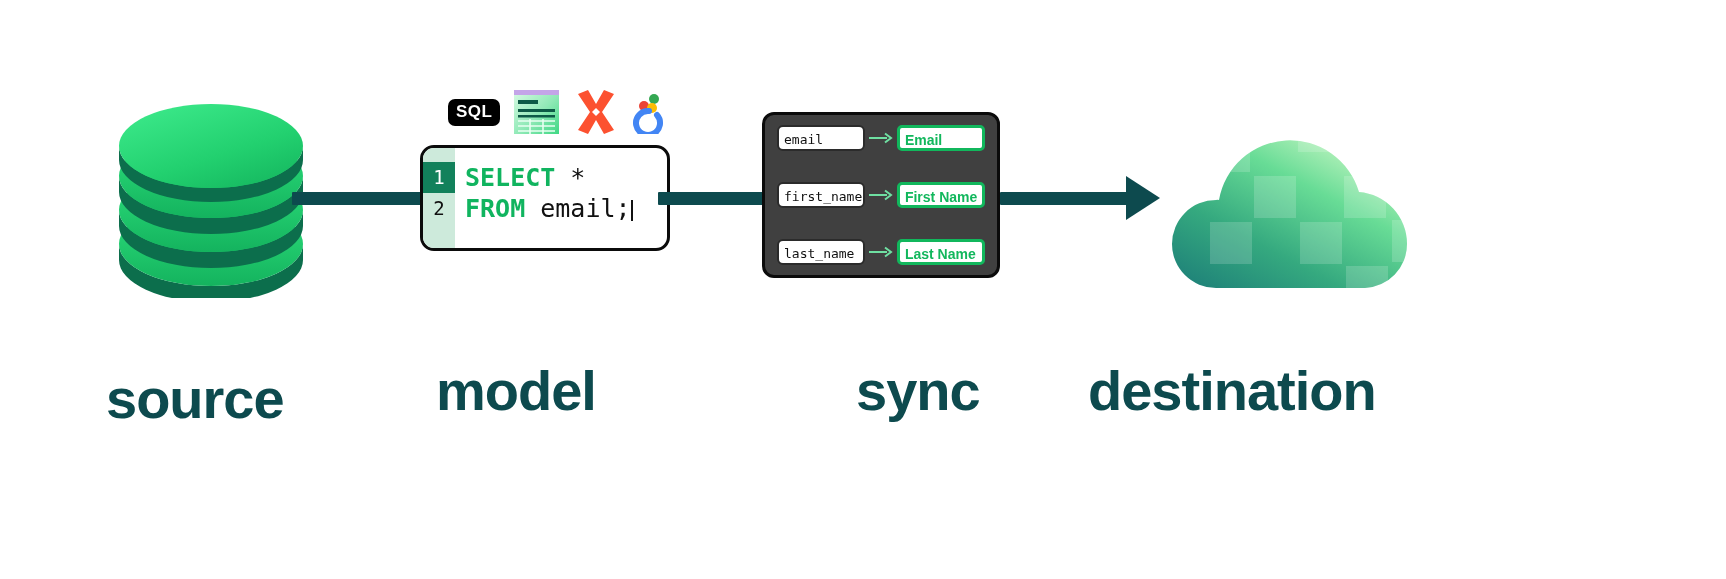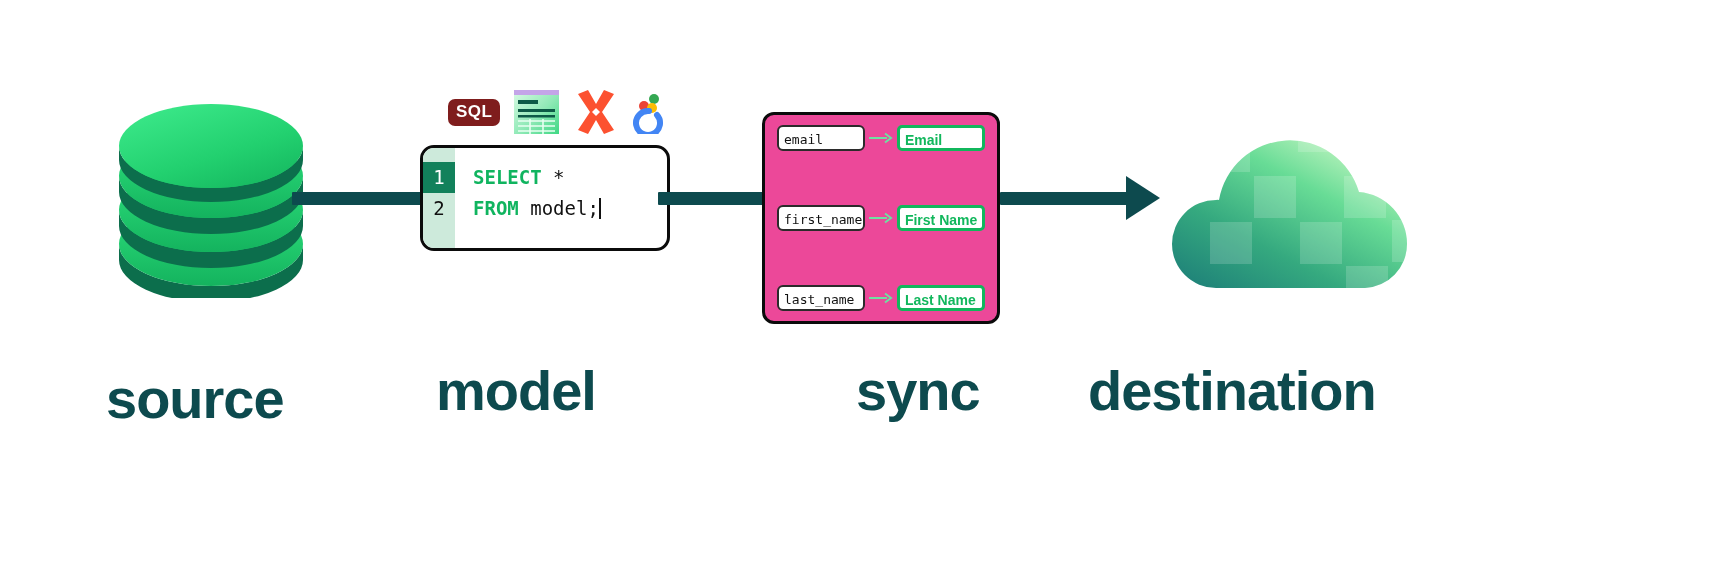--- a/index.html
+++ b/index.html
@@ -56,21 +56,21 @@
     left: 448px;
     top: 90px;
     display: flex;
     align-items: center;
     gap: 14px;
   }
   .sql-badge {
     display: inline-flex;
     align-items: center;
     justify-content: center;
-    background: #7f1d1d;
+    background: #000000;
     color: #ffffff;
     font-weight: bold;
     font-size: 17px;
     letter-spacing: 0.5px;
     border-radius: 7px;
     padding: 3px 8px 4px 8px;
     font-family: "Liberation Sans", sans-serif;
   }
   .icon-box { display: block; }
 
@@ -102,46 +102,46 @@
     font-family: "DejaVu Sans Mono", monospace;
     font-size: 19px;
     color: #111111;
   }
   .gutter-num.active {
     background: #12815b;
     color: #ffffff;
   }
   #sql-code {
     flex: 1;
-    padding: 14px 0 0 18px;
+    padding: 14px 0 0 10px;
     font-family: "DejaVu Sans Mono", monospace;
-    font-size: 19px;
+    font-size: 25px;
     line-height: 31px;
     white-space: pre;
   }
   .kw { color: #10b45f; font-weight: bold; }
   .plain { color: #111111; }
   .caret {
     display: inline-block;
     width: 2px;
     height: 21px;
     background: #111111;
     vertical-align: -4px;
   }
 
   
   #sync-box {
     position: absolute;
     left: 762px;
     top: 112px;
     width: 238px;
-    height: 212px;
+    height: 166px;
     border: 3px solid #0b0b0b;
     border-radius: 12px;
-    background: #ec4899;
+    background: #404040;
     padding: 10px 12px;
     box-sizing: border-box;
     display: flex;
     flex-direction: column;
     justify-content: space-between;
   }
   .map-row {
     display: flex;
     align-items: center;
     gap: 4px;
@@ -287,21 +287,21 @@
       <circle cx="19" cy="18" r="5" fill="#fbbc05"></circle>
       <path d="M16 21 a12 12 0 1 0 8 4" fill="none" stroke="#4285f4" stroke-width="6" stroke-linecap="round"></path>
     </svg>
   </div>
 
   <div id="sql-editor">
     <div id="sql-gutter">
       <div class="gutter-num active">1</div>
       <div class="gutter-num">2</div>
     </div>
-    <div id="sql-code"><div><span class="kw">SELECT</span><span class="plain"> *</span></div><div><span class="kw">FROM</span><span class="plain"> model;</span><span class="caret"></span></div></div>
+    <div id="sql-code"><div><span class="kw">SELECT</span><span class="plain"> *</span></div><div><span class="kw">FROM</span><span class="plain"> email;</span><span class="caret"></span></div></div>
   </div>
 
   <div class="connector" id="conn-model-sync"></div>
 
   <div id="sync-box">
 
     <div class="map-row">
       <div class="src-field">email</div>
       <svg class="map-arrow" viewBox="0 0 24 12">
         <line x1="0" y1="6" x2="18" y2="6" stroke="#6fe0a2" stroke-width="2"></line>

